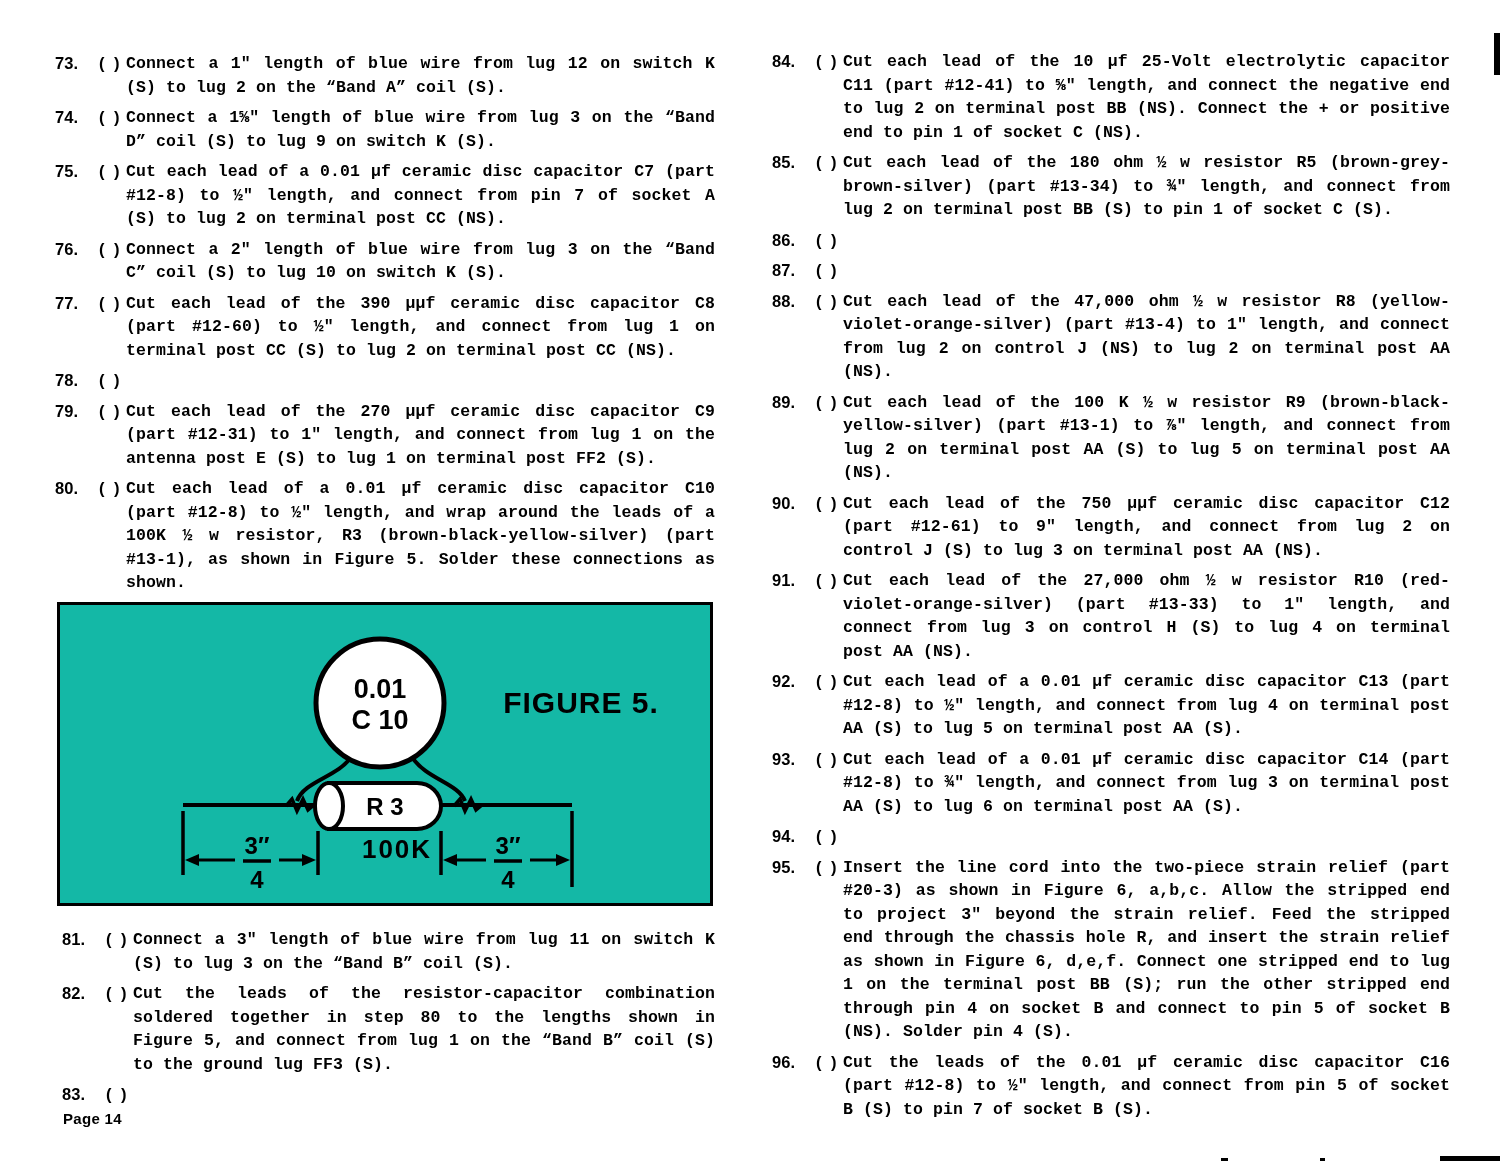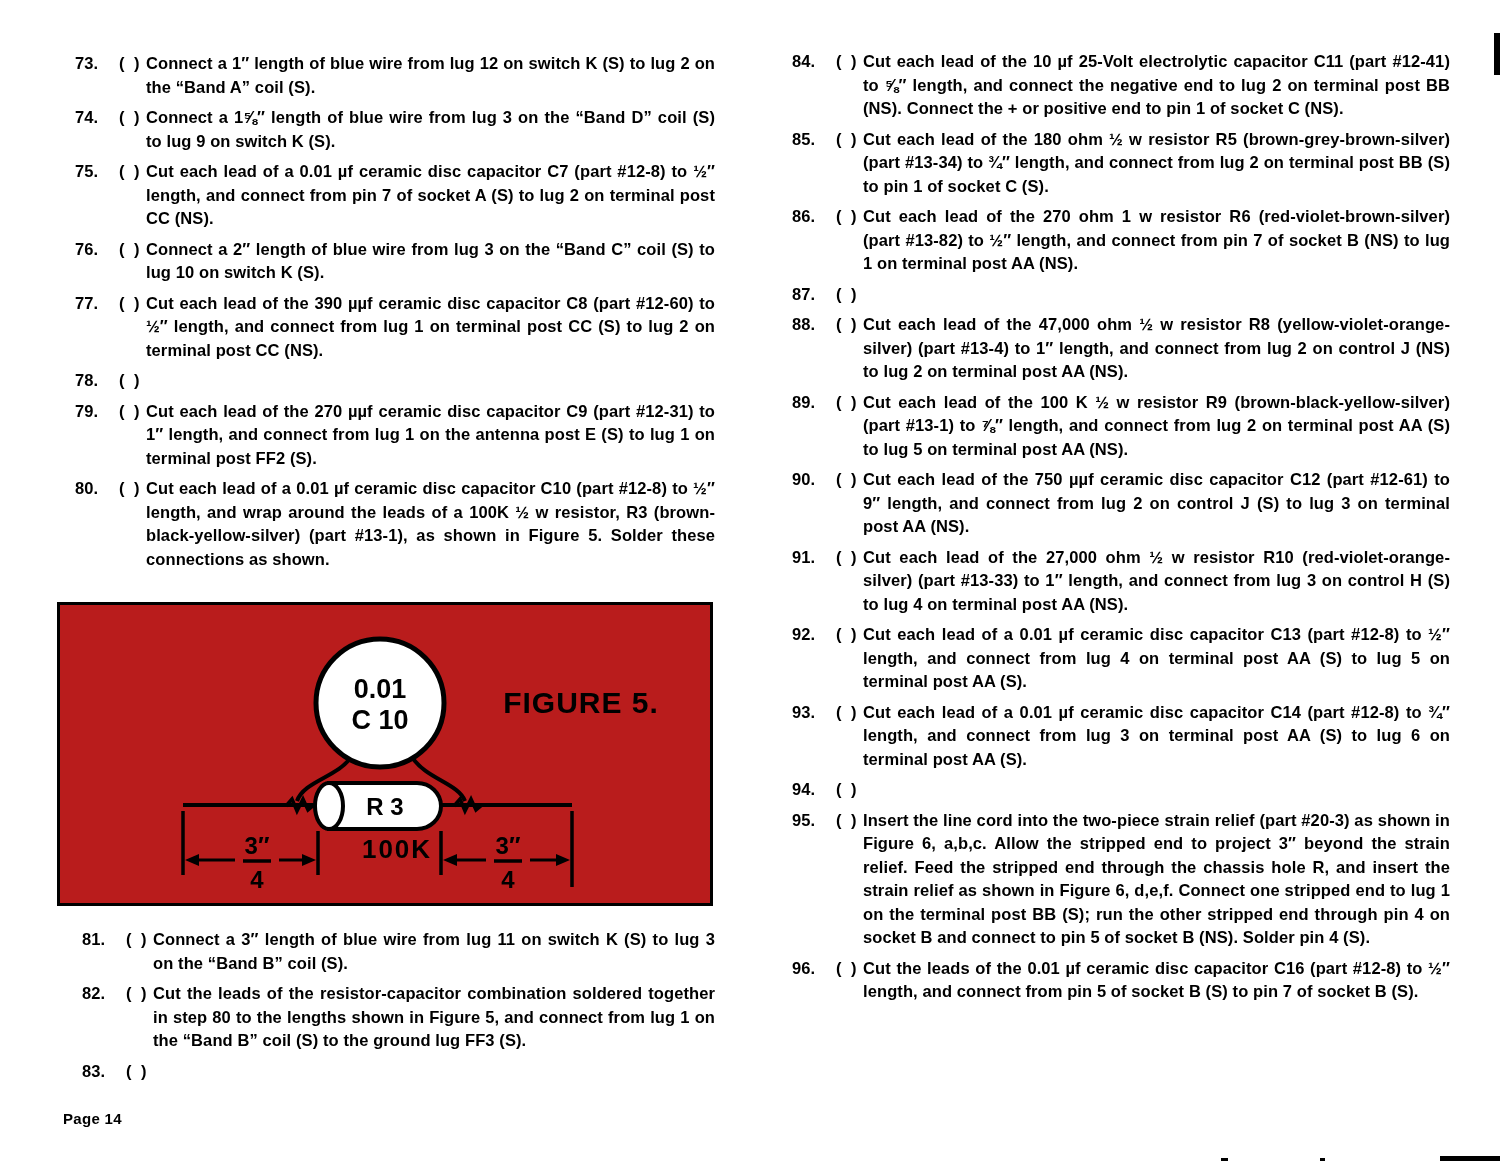--- a/index.html
+++ b/index.html
@@ -7,26 +7,26 @@
   body {
     width:1500px; height:1163px; position:relative; overflow:hidden;
     font-family:"Liberation Sans", sans-serif;
     font-weight:700; color:#000;
   }
   .col { position:absolute; }
   #col-left-top    { left:55px;  top:52px;  width:660px; }
   #col-right       { left:772px; top:50px;  width:678px; }
   #col-left-bottom { left:62px;  top:928px; width:653px; }
   .step { display:flex; margin-bottom:7px; font-size:16.5px; line-height:23.5px; letter-spacing:0.1px; }
-  .step-num   { width:44px; flex:none;margin-left:20px; }
+  .step-num   { width:44px; flex:none; }
   .step-check { width:27px; flex:none; white-space:pre; }
-  .step-text  { flex:1; text-align:justify; }
+  .step-text  { flex:1; text-align:justify;font-family:Liberation Mono, monospace; }
   #figure-box {
     position:absolute; left:57px; top:602px; width:656px; height:304px;
-    border:3px solid #000; background:#b91c1c;
+    border:3px solid #000; background:#14b8a6;
   }
   #figure-box svg { display:block; width:100%; height:100%; }
   .fig-text { font-family:"Liberation Sans",sans-serif; font-weight:700; fill:#000; }
   #footer { position:absolute; left:63px; top:1110px; font-size:15px; letter-spacing:0.3px; }
   .artifact { position:absolute; background:#000; }
   #artifact-right-edge  { left:1494px; top:33px;   width:6px;  height:42px; }
   #artifact-bottom-bar  { left:1440px; top:1156px; width:60px; height:5px; }
   #artifact-dot-1       { left:1221px; top:1158px; width:7px;  height:3px; }
   #artifact-dot-2       { left:1320px; top:1158px; width:5px;  height:3px; }
 </style>
@@ -156,21 +156,20 @@
 
   <div class="step">
     <span class="step-num">85.</span>
     <span class="step-check">(  )</span>
     <span class="step-text">Cut each lead of the 180 ohm ½ w resistor R5 (brown-grey-brown-silver) (part #13-34) to ¾″ length, and connect from lug 2 on terminal post BB (S) to pin 1 of socket C (S).</span>
   </div>
 
   <div class="step">
     <span class="step-num">86.</span>
     <span class="step-check">(  )</span>
-    <span class="step-text">Cut each lead of the 270 ohm 1 w resistor R6 (red-violet-brown-silver) (part #13-82) to ½″ length, and connect from pin 7 of socket B (NS) to lug 1 on terminal post AA (NS).</span>
   </div>
 
   <div class="step">
     <span class="step-num">87.</span>
     <span class="step-check">(  )</span>
   </div>
 
   <div class="step">
     <span class="step-num">88.</span>
     <span class="step-check">(  )</span>

